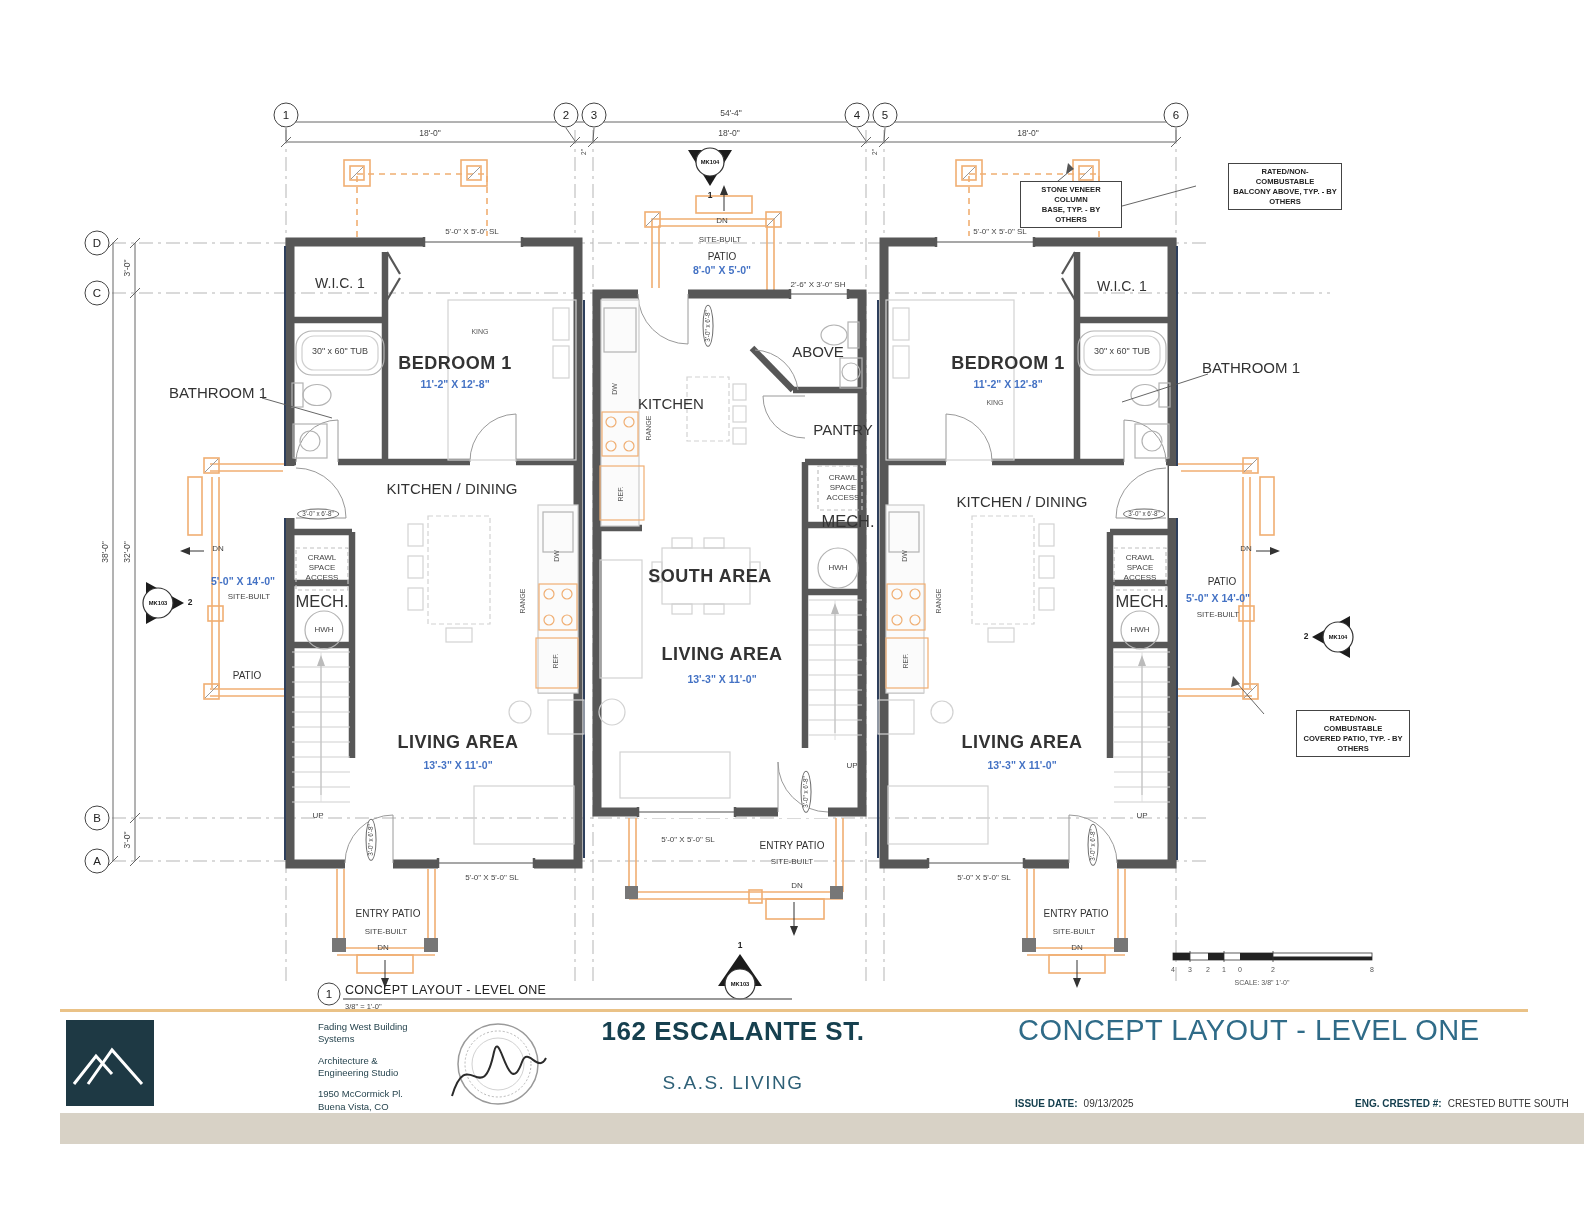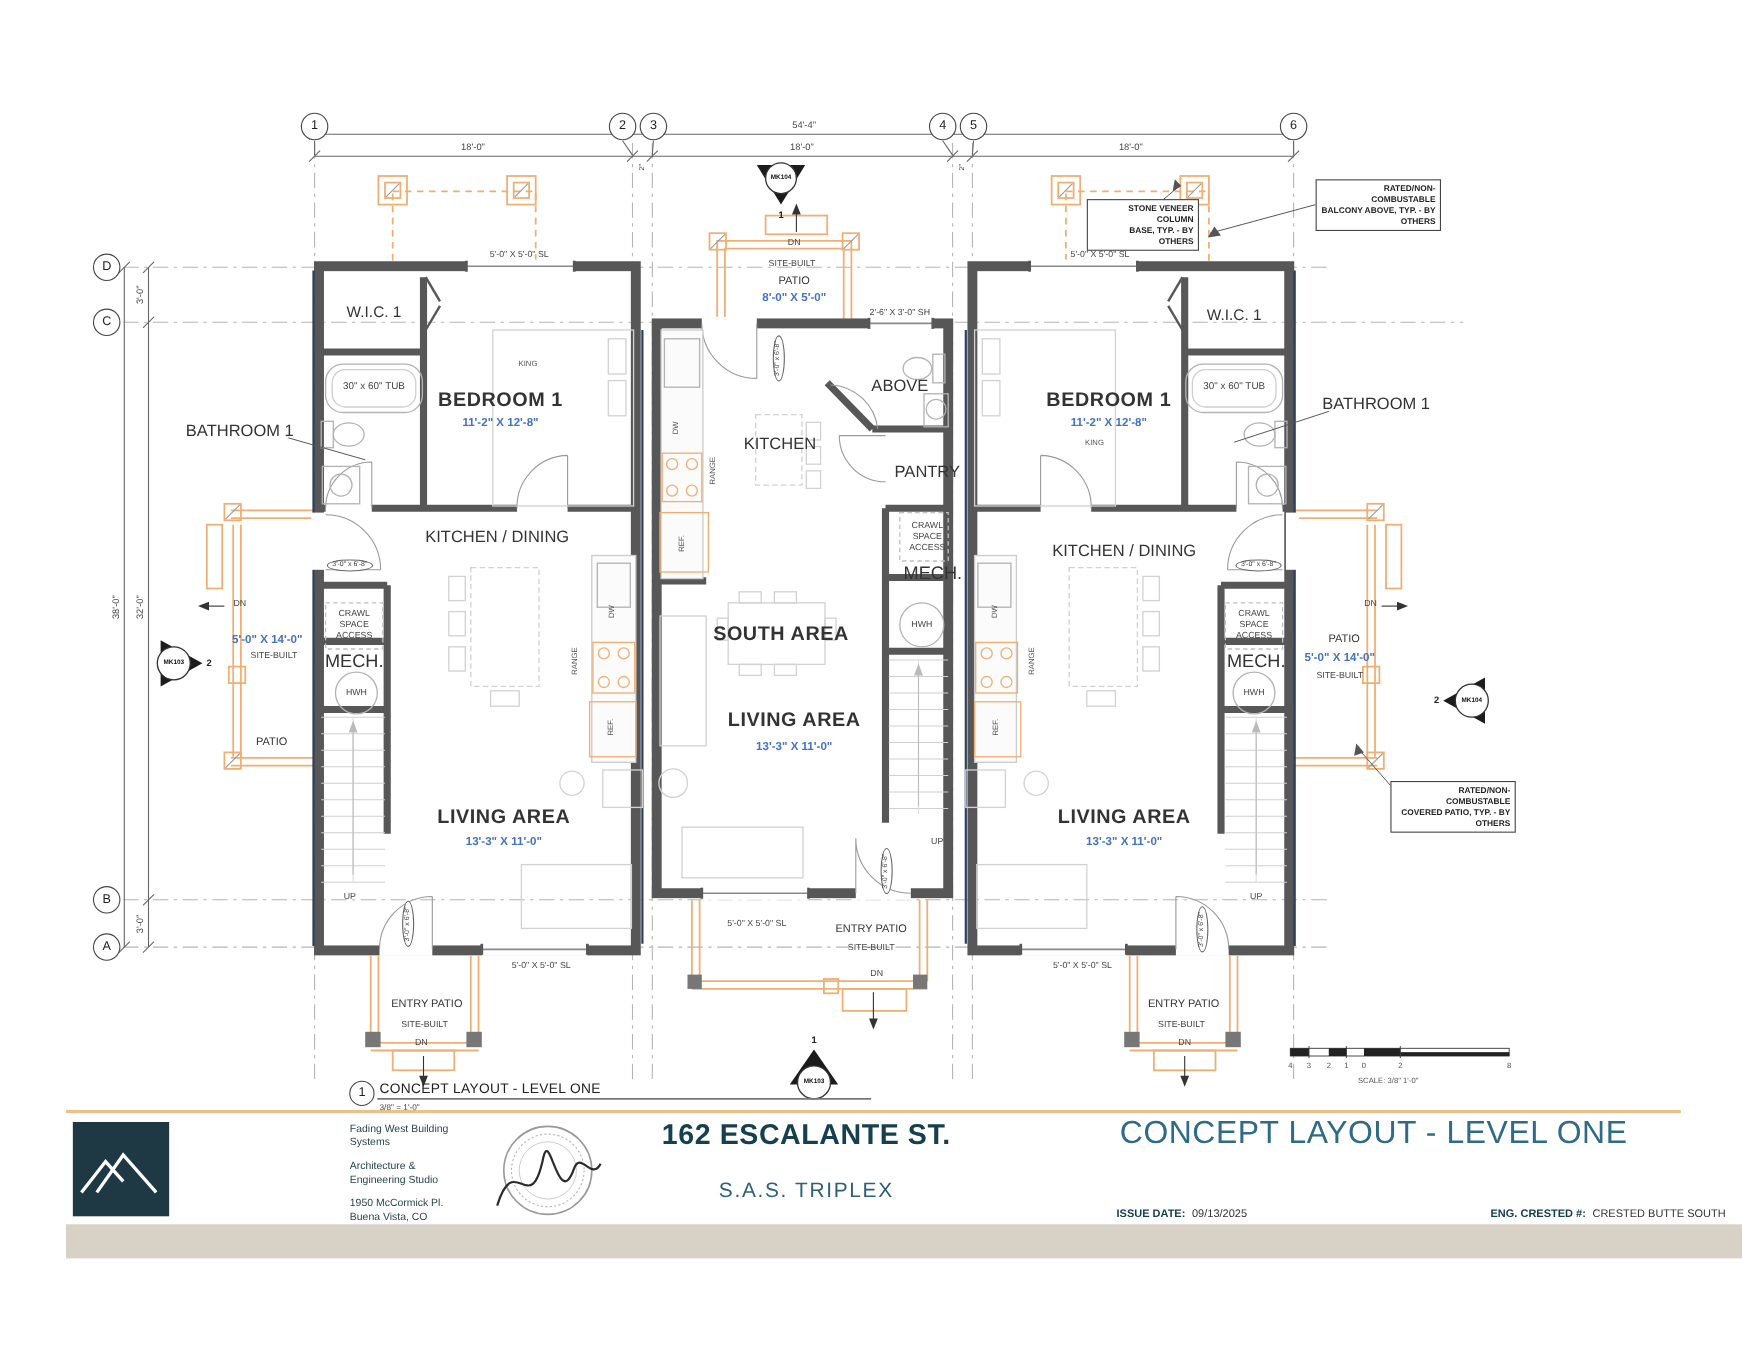--- a/index.html
+++ b/index.html
@@ -17,21 +17,21 @@
   .s9{font-size:9px;color:#444;}
   .s8{font-size:8px;color:#444;}
   .s7{font-size:7px;color:#555;}
   .rot{transform:translate(-50%,-50%) rotate(-90deg);}
   .pre{white-space:pre-line;line-height:1.25;}
   .tag{font-size:6.3px;border:1px solid #666;border-radius:50%;padding:1px 4px;background:#fff;color:#444;}
   .tagv{transform:translate(-50%,-50%) rotate(-90deg);}
   .bubble{width:23px;height:23px;border:1.2px solid #444;border-radius:50%;line-height:23px;
           font-size:11.5px;text-align:center;background:#fff;color:#222;}
   .note{position:absolute;border:1px solid #444;background:#fff;font-size:7.6px;font-weight:bold;
-        padding:3px 4px;line-height:1.3;white-space:pre-line;color:#222;text-align:right;}
+        padding:3px 4px;line-height:1.3;white-space:pre-line;color:#222;text-align:center;margin-left:32px;}
   .dim{font-size:8.5px;color:#444;}
   .mk{font-size:5.8px;color:#111;font-weight:bold;}
   .mknum{font-size:8.5px;color:#222;font-weight:bold;}
   
   .tanline{position:absolute;left:60px;top:1009px;width:1468px;height:2.5px;background:#eac287;}
   .beige{position:absolute;left:60px;top:1113px;width:1524px;height:31px;background:#d8d2c6;}
   .logo-text{position:absolute;left:163px;top:1026px;font-weight:bold;font-size:33px;line-height:37px;
              color:#1e3944;letter-spacing:1px;}
   .firm{position:absolute;left:318px;top:1021px;font-size:9.5px;color:#27454f;line-height:1.3;}
   .firm div{margin-bottom:9px;white-space:pre-line;}
@@ -507,21 +507,21 @@
 <div class="lb r16" style="left:452px;top:489px">KITCHEN / DINING</div>
 <div class="lb s8 pre" style="left:322px;top:568px">CRAWL
 SPACE
 ACCESS</div>
 <div class="lb r17" style="left:322px;top:601px">MECH.</div>
 <div class="lb s8" style="left:324px;top:630px">HWH</div>
 <div class="lb r18" style="left:458px;top:743px">LIVING AREA</div>
 <div class="lb blue" style="left:458px;top:766px">13'-3" X 11'-0"</div>
 <div class="lb s8" style="left:318px;top:816px">UP</div>
 
-<div class="lb r16" style="left:709px;top:404px">KITCHEN</div>
+<div class="lb r16" style="left:671px;top:404px">KITCHEN</div>
 <div class="lb r16" style="left:818px;top:352px">ABOVE</div>
 <div class="lb r16" style="left:843px;top:430px">PANTRY</div>
 <div class="lb s8 pre" style="left:843px;top:488px">CRAWL
 SPACE
 ACCESS</div>
 <div class="lb r17" style="left:848px;top:521px">MECH.</div>
 <div class="lb s8" style="left:838px;top:568px">HWH</div>
 <div class="lb r18" style="left:710px;top:577px">SOUTH AREA</div>
 <div class="lb r18" style="left:722px;top:655px">LIVING AREA</div>
 <div class="lb blue" style="left:722px;top:680px">13'-3" X 11'-0"</div>
@@ -593,21 +593,21 @@
 81211</div>
 </div>
 <svg style="left:438px;top:1014px" width="120" height="108" viewBox="0 0 120 108">
   <rect x="0" y="0" width="120" height="108" fill="#fff"></rect>
   <circle cx="60" cy="50" r="40" stroke="#9a9a9a" stroke-width="1.5" fill="#fff"></circle>
   <circle cx="60" cy="50" r="33" stroke="#b5b5b5" stroke-width="1" stroke-dasharray="2 2" fill="none"></circle>
   <circle cx="60" cy="50" r="26" stroke="#c5c5c5" stroke-width="0.8" fill="none"></circle>
   <path d="M14,82 C30,30 44,96 56,38 C62,12 70,88 84,48 C90,32 100,60 108,44" stroke="#2b2b2b" stroke-width="2" fill="none"></path>
 </svg>
 <div class="addr">162 ESCALANTE ST.</div>
-<div class="proj">S.A.S. TRIPLEX</div>
+<div class="proj">S.A.S. LIVING</div>
 <div class="sheet-title">CONCEPT LAYOUT - LEVEL ONE</div>
 <div class="tbrow" style="left:1015px">
   <b>ISSUE DATE:</b><span>09/13/2025</span>
 </div>
 <div class="tbrow" style="left:1355px">
   <b>ENG. CRESTED #:</b><span>CRESTED BUTTE SOUTH</span>
 </div>
 <div class="beige"></div>
 
 </div>

